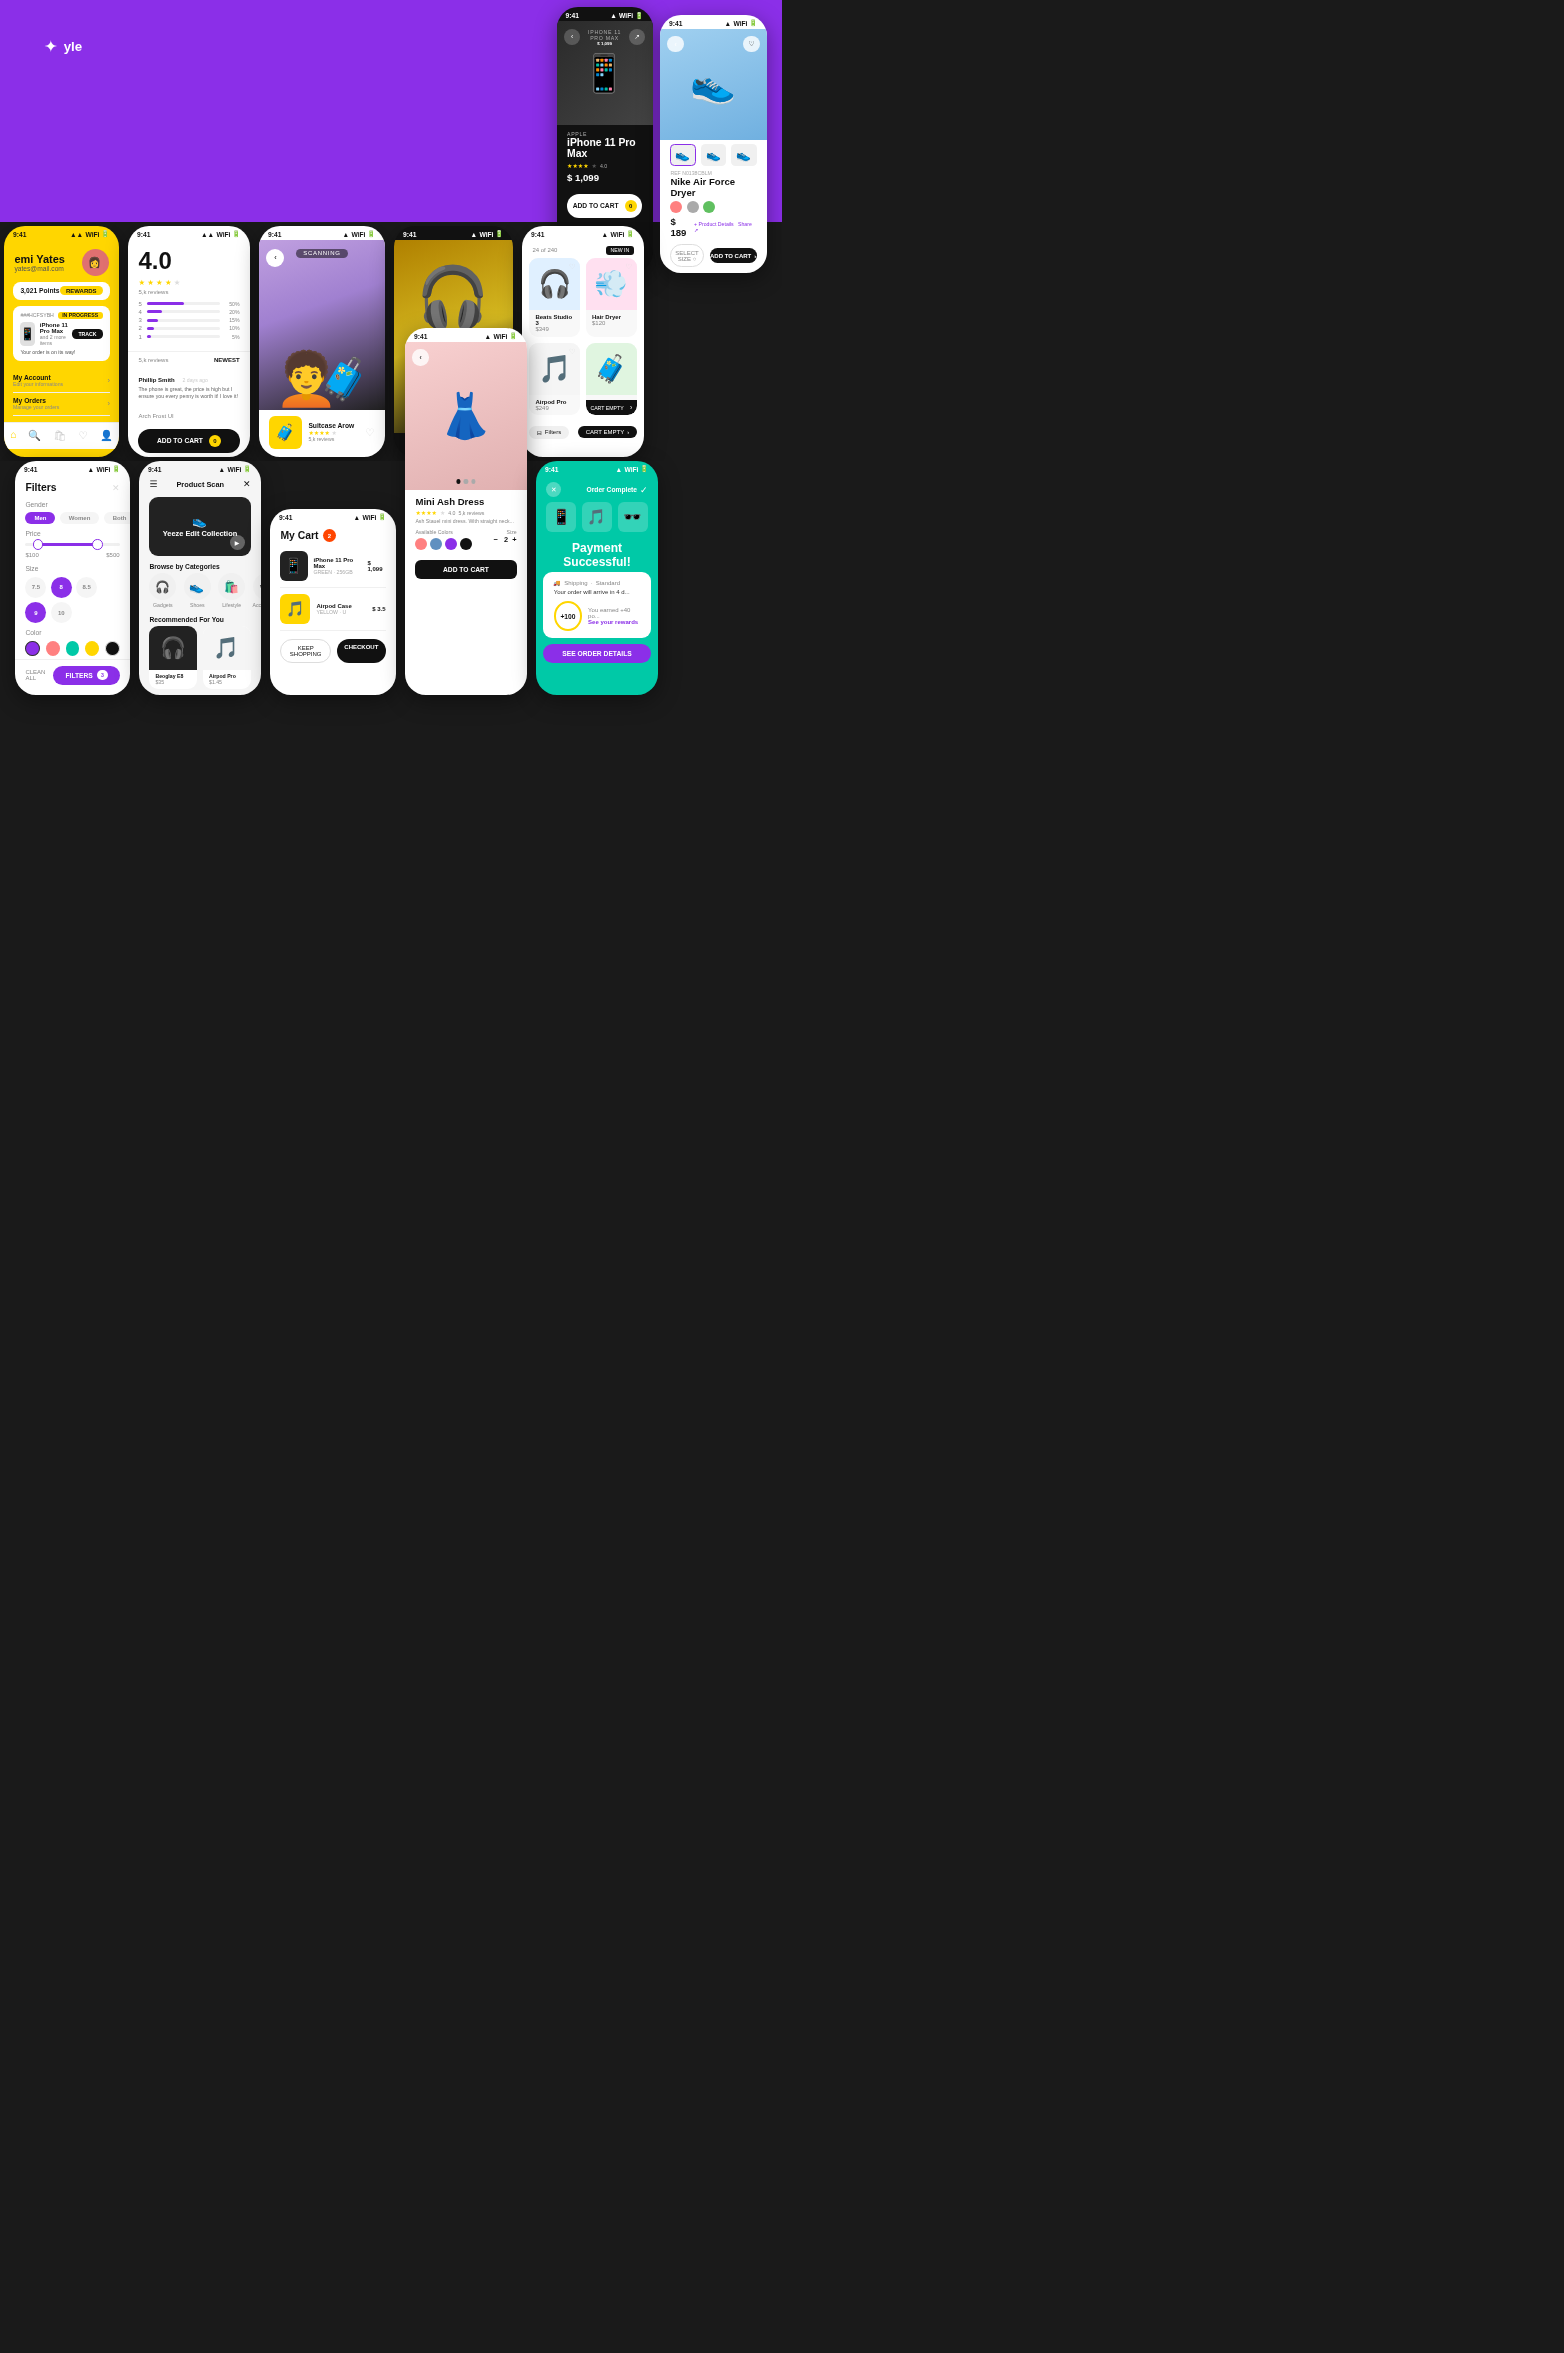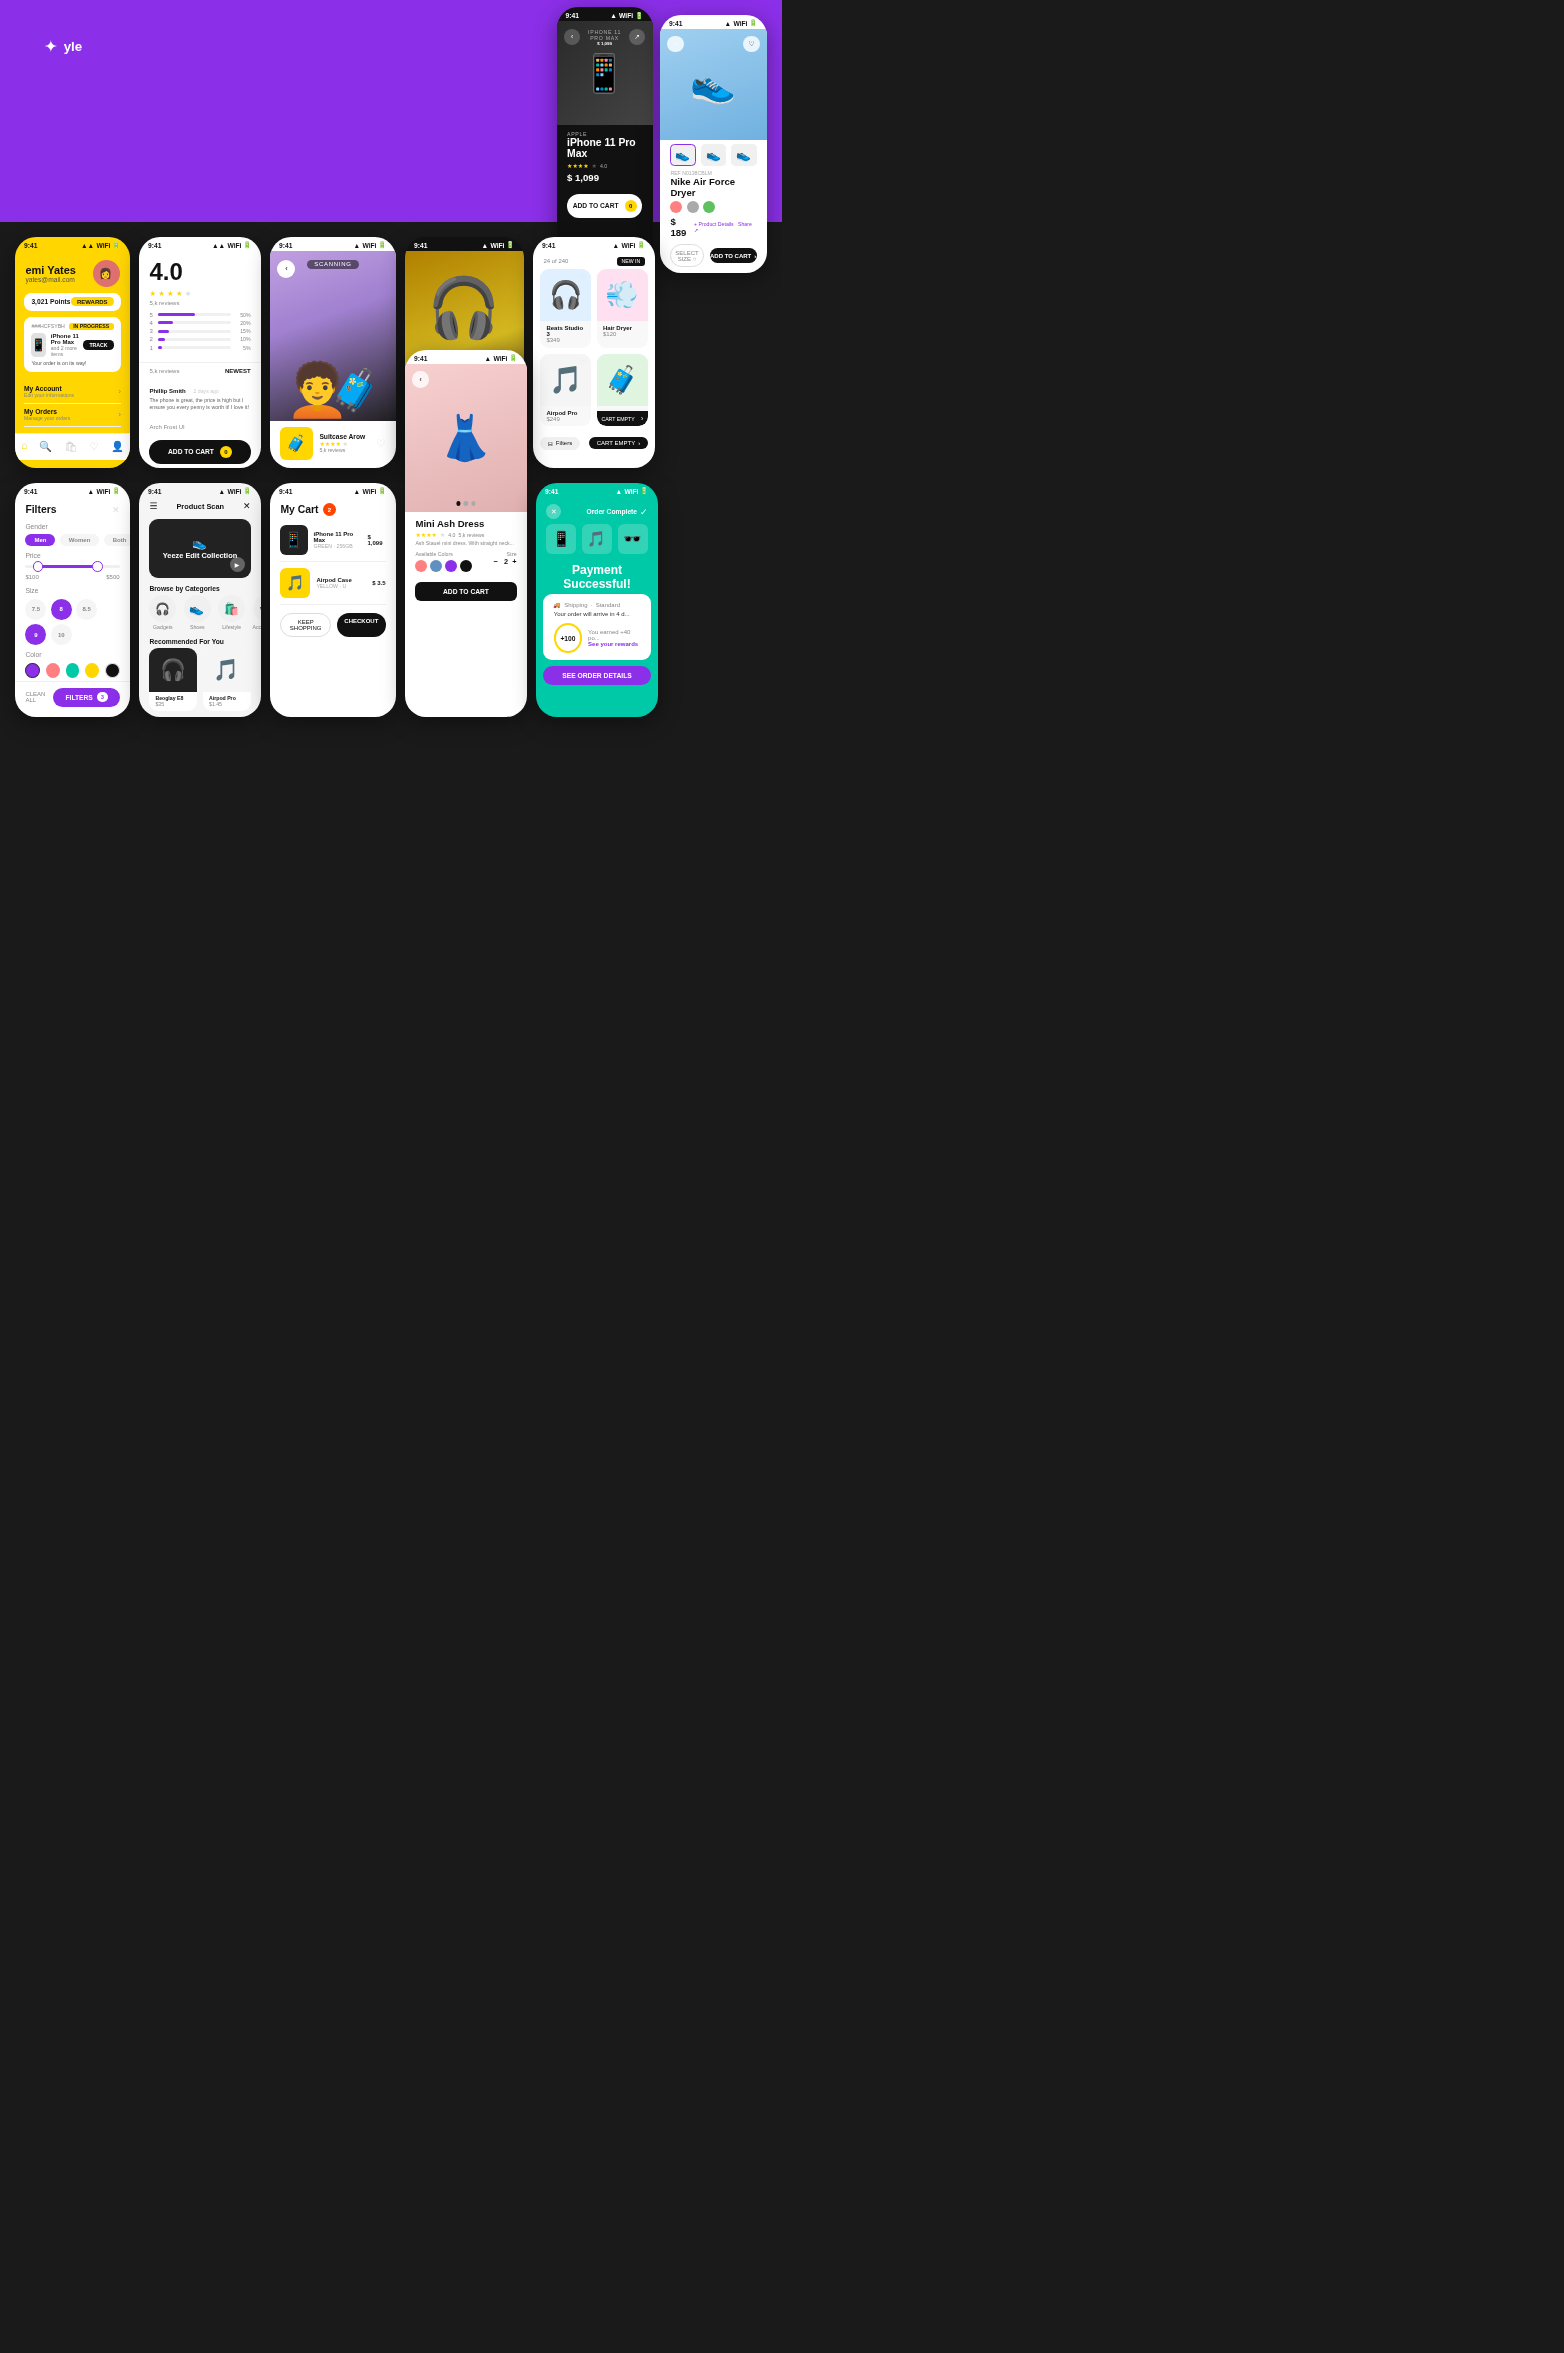--- a/index.html
+++ b/index.html
@@ -787,21 +787,21 @@
     .top-section {
       background: #8B2FE8;
       padding: 37px 44px 30px;
       position: relative;
       min-height: 222px;
     }
 
     .phones-row-1 {
       display: flex;
       gap: 9px;
-      padding: 15px;
+      padding: 4px;
       background: #1a1a1a;
       overflow: hidden;
     }
 
     .phones-row-2 {
       display: flex;
       gap: 9px;
       padding: 0 15px 15px;
       background: #1a1a1a;
     }
@@ -1295,21 +1295,21 @@
         <div class="rec-card">
           <div class="rec-img white">🎵</div>
           <div class="rec-info">
             <div class="rec-name">Airpod Pro</div>
             <div class="rec-price">$1.45</div>
           </div>
         </div>
       </div>
     </div>
 
-    <div class="phone phone-lg" style="width:126px;">
+    <div class="phone phone-lg" style="width:126px;margin-top:48px;">
       <div class="status-bar dark-text">
         <span>9:41</span>
         <div class="status-icons">
           <span>▲</span>
             <span>WiFi</span>
             <span>🔋</span>
         </div>
       </div>
       <div class="cart-header">
         <span class="cart-title">My Cart</span>

